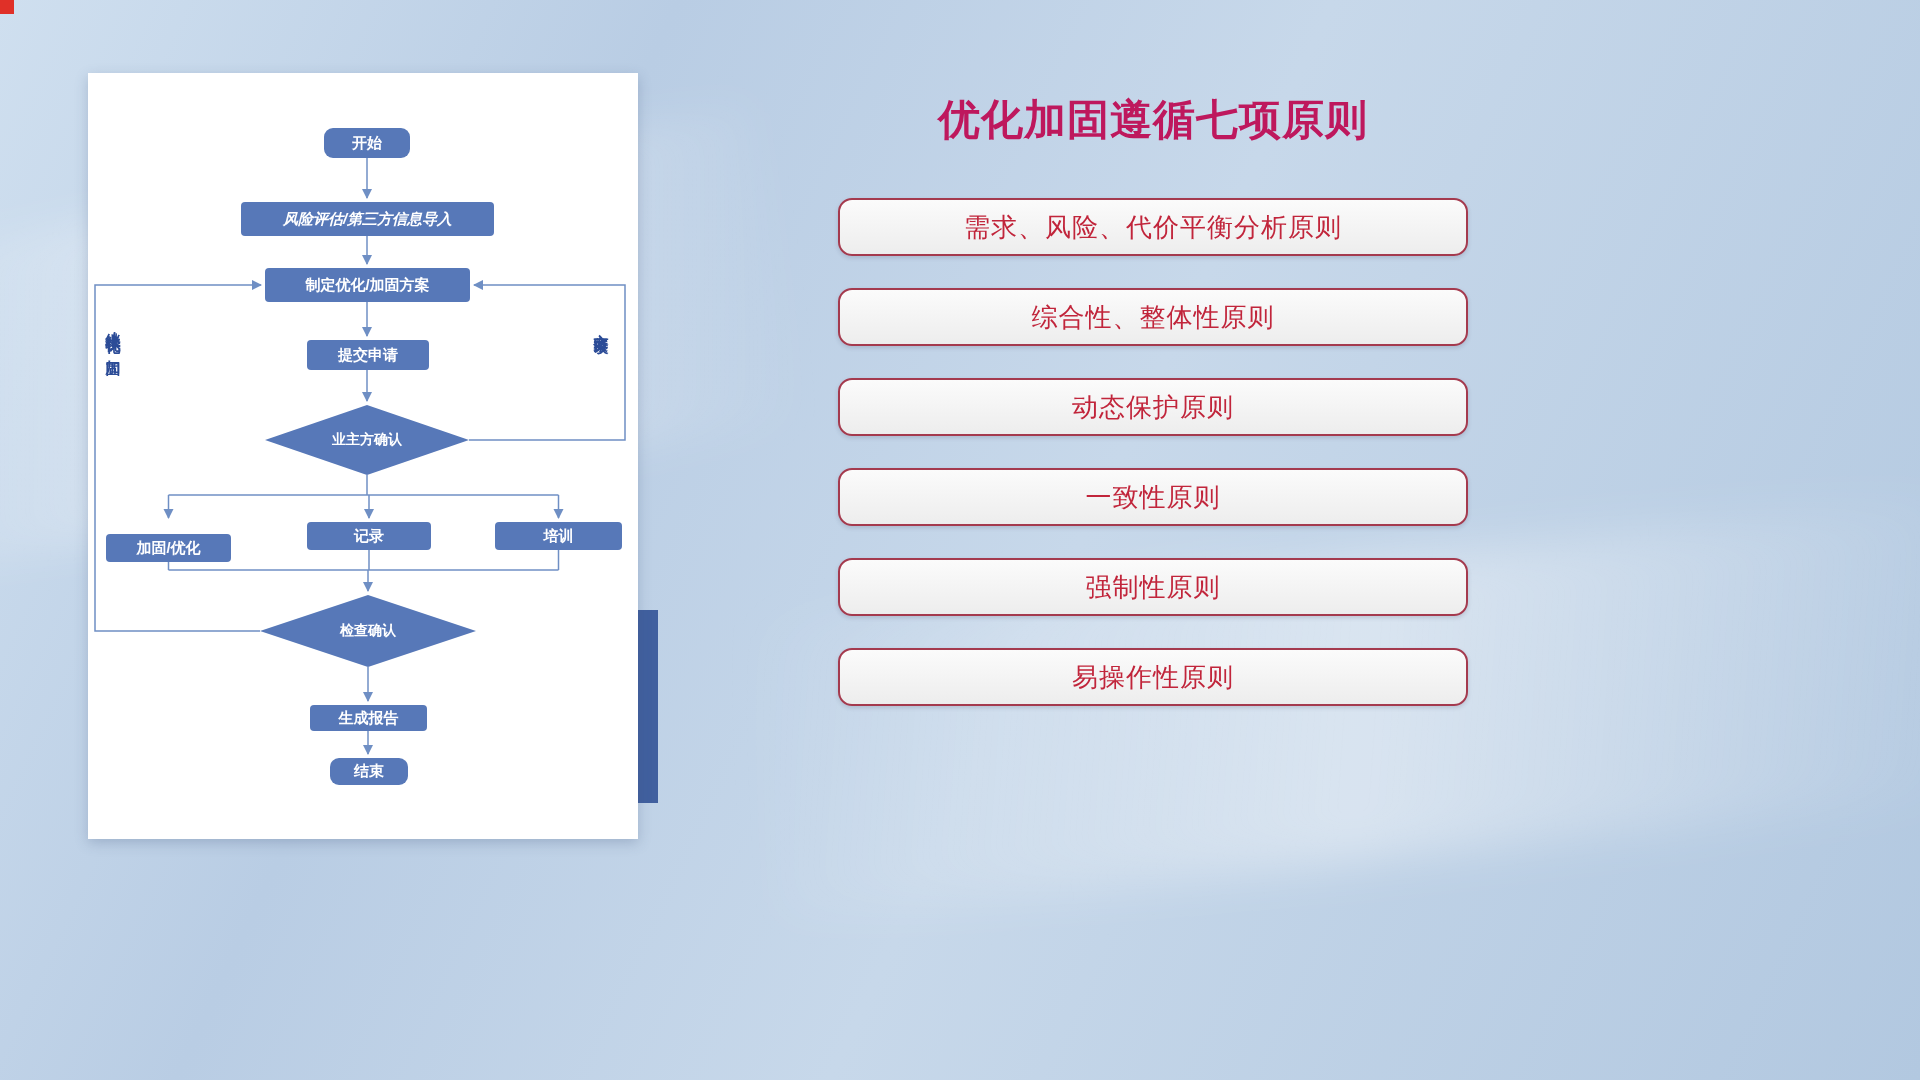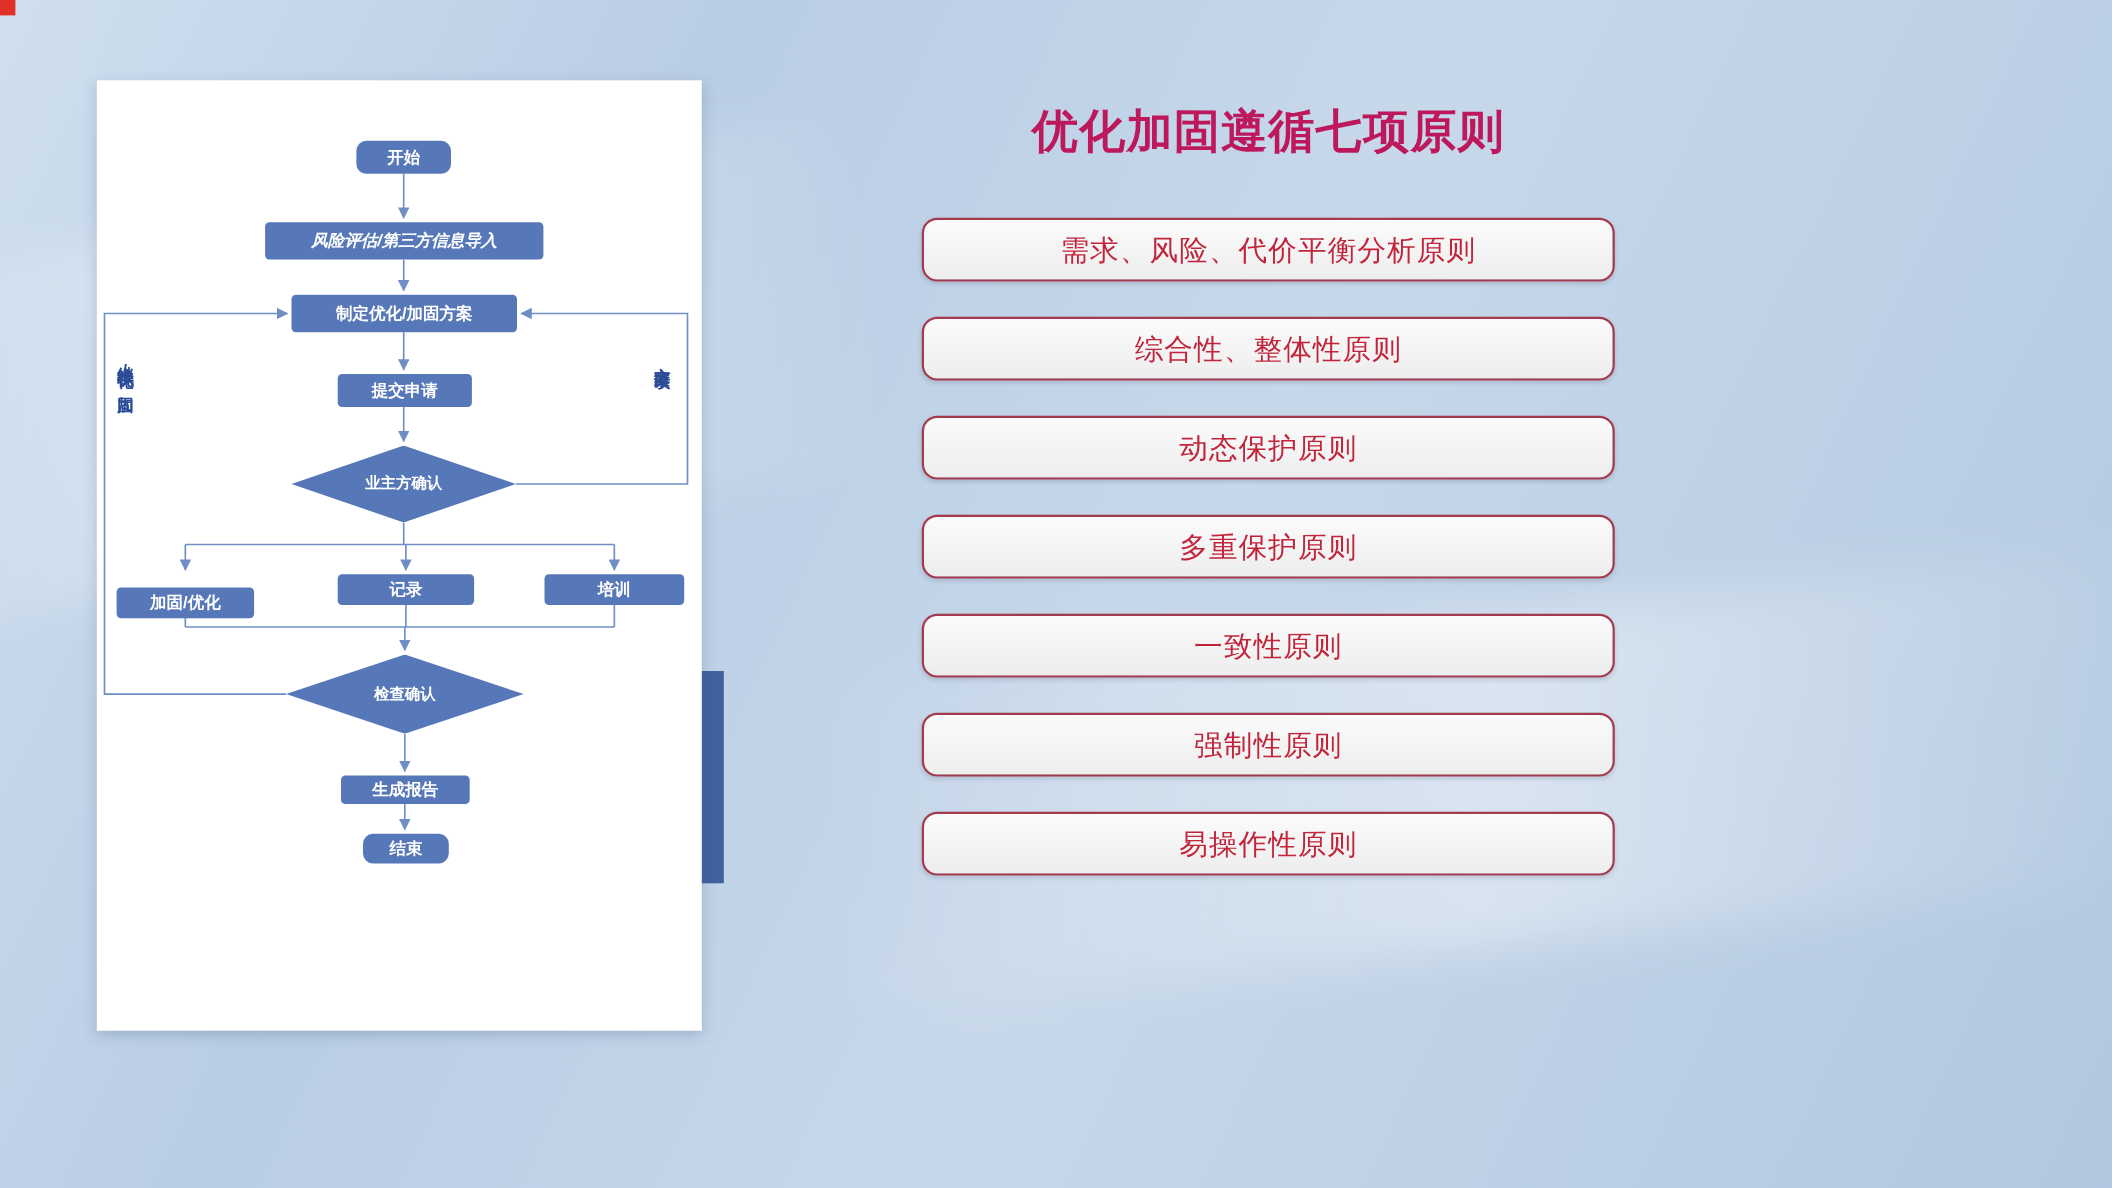--- a/index.html
+++ b/index.html
@@ -13,21 +13,21 @@
   .streak1{left:-120px;top:180px;width:900px;height:320px;
     background:linear-gradient(100deg,rgba(255,255,255,0) 0%,rgba(255,255,255,0.45) 50%,rgba(255,255,255,0) 100%);
     transform:rotate(-10deg);filter:blur(18px);}
   .streak2{left:760px;top:560px;width:1200px;height:300px;
     background:linear-gradient(100deg,rgba(255,255,255,0) 0%,rgba(255,255,255,0.4) 50%,rgba(255,255,255,0) 100%);
     transform:rotate(-6deg);filter:blur(22px);}
   .corner-marker{position:absolute;left:0;top:0;width:14px;height:14px;background:#e03028;}
 
   
   .card-shadow{position:absolute;left:517px;top:610px;width:141px;height:193px;background:#41609f;}
-  .card{position:absolute;left:88px;top:73px;width:550px;height:864px;background:#ffffff;
+  .card{position:absolute;left:88px;top:73px;width:550px;height:766px;background:#ffffff;
         box-shadow:0 4px 12px rgba(60,80,120,0.25);}
   .connectors{position:absolute;left:0;top:0;width:550px;height:717px;}
   .node{position:absolute;background:#5778b8;color:#fff;font-weight:bold;font-size:15px;
         display:flex;align-items:center;justify-content:center;border-radius:4px;
         text-align:center;white-space:nowrap;}
   .node.rounded{border-radius:9px;}
   .diamond{position:absolute;background:#5778b8;color:#fff;font-weight:bold;font-size:14px;
         display:flex;align-items:center;justify-content:center;
         clip-path:polygon(50% 0,100% 50%,50% 100%,0 50%);text-align:center;}
   .vlabel{position:absolute;writing-mode:vertical-rl;text-orientation:upright;
@@ -132,18 +132,17 @@
   <div class="vlabel" style="left:504px;top:248px;">方案修改</div>
 
 </div>
 
 <div class="panel">
   <h1 class="panel-title">优化加固遵循七项原则</h1>
   <div class="pill-list">
     <div class="pill">需求、风险、代价平衡分析原则</div>
     <div class="pill">综合性、整体性原则</div>
     <div class="pill">动态保护原则</div>
-    <div class="pill">多重保护原则</div>
     <div class="pill">一致性原则</div>
     <div class="pill">强制性原则</div>
     <div class="pill">易操作性原则</div>
   </div>
 </div>
 
 </body></html>

